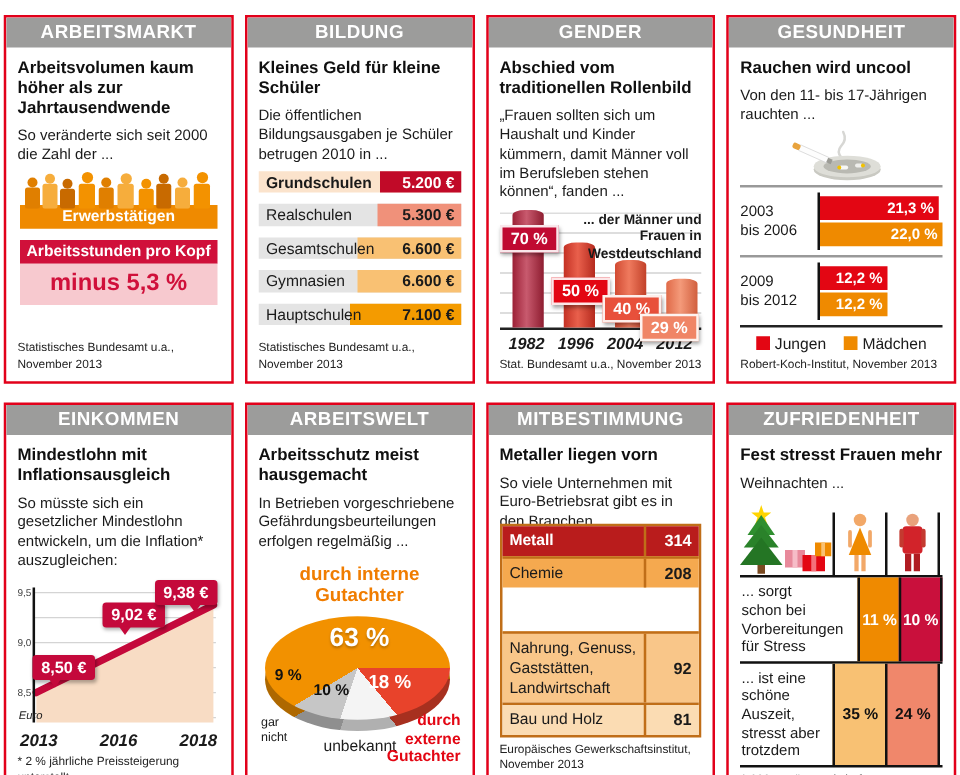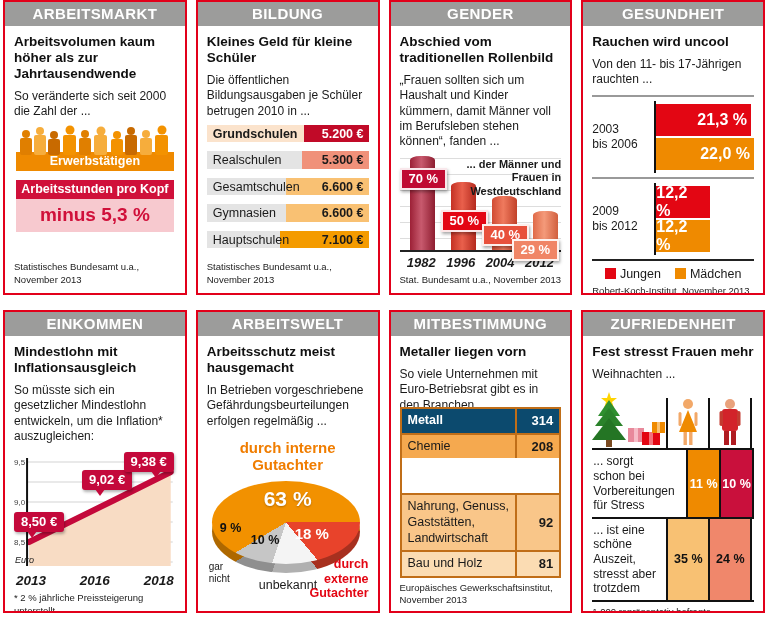--- a/index.html
+++ b/index.html
@@ -1,17 +1,17 @@
 <!DOCTYPE html>
 <html><head>
 <meta charset="utf-8">
 <style>
   html,body{margin:0;padding:0;background:#fff;}
   body{width:768px;height:620px;overflow:hidden;font-family:"Liberation Sans",sans-serif;color:#1a1a1a;}
-  .board{display:grid;grid-template-columns:repeat(4,1fr);grid-template-rows:295px 303px;gap:15px 9px;padding:0 3px;width:768px;height:620px;box-sizing:border-box;}
+  .board{display:grid;grid-template-columns:repeat(4,1fr);grid-template-rows:295px 303px;gap:15px 9px;padding:12px 3px;width:768px;height:620px;box-sizing:border-box;}
   .card{border:2px solid #E2001A;background:#fff;display:flex;flex-direction:column;overflow:hidden;}
   .card-header{background:#9C9C9B;color:#fff;font-weight:bold;font-size:15px;text-align:center;padding:3px 0 4px;letter-spacing:.4px;flex:0 0 auto;}
   .content{flex:1;display:flex;flex-direction:column;padding:5px 9px 7px;min-height:0;}
   .title{font-size:13.5px;font-weight:bold;line-height:1.18;margin:3px 0 7px;color:#101010;}
   .intro{font-size:12px;line-height:1.28;margin:0 0 6px;}
   .source{margin-top:auto;font-size:9.5px;line-height:1.3;color:#222;padding-top:4px;}
   .fineprint{font-size:9.5px;line-height:1.3;color:#222;margin-top:auto;padding-top:4px;}
 
   
   .people{display:block;margin:0 auto -3px;position:relative;z-index:2;}
@@ -45,31 +45,31 @@
   .gnote{position:absolute;right:0;top:0;width:102px;text-align:right;font-size:11px;font-weight:bold;line-height:1.25;z-index:1;}
   .gyears{display:flex;justify-content:space-between;padding:3px 2px 0;}
   .gyears span{width:40px;text-align:center;font-style:italic;font-weight:bold;font-size:13px;}
 
   
   .ashtray{display:block;margin:-2px auto 3px;}
   .hgroup{display:flex;align-items:center;border-top:2px solid #999;padding:4px 0;}
   .hgroup.last{border-bottom:2px solid #222;}
   .hlabel{width:62px;font-size:12px;line-height:1.25;}
   .hbars{flex:1;border-left:2px solid #111;padding:1px 0;}
-  .hbar{height:32px;margin:2px 0;display:flex;align-items:center;justify-content:flex-end;color:#fff;font-weight:bold;font-size:16px;padding-right:4px;box-sizing:border-box;}
+  .hbar{height:19px;margin:2px 0;display:flex;align-items:center;justify-content:flex-end;color:#fff;font-weight:bold;font-size:12px;padding-right:4px;box-sizing:border-box;}
   .hbar.red{background:#E30613;} .hbar.or{background:#EF8A00;}
   .hlegend{display:flex;justify-content:center;gap:14px;margin-top:6px;font-size:12.5px;align-items:center;}
   .sq{display:inline-block;width:11px;height:11px;margin-right:4px;vertical-align:-1px;}
   .sq.red{background:#E30613;} .sq.or{background:#EF8A00;}
 
   
   .echart{position:relative;height:120px;margin-top:2px;}
   .callout{position:absolute;background:#C4093B;color:#fff;font-weight:bold;font-size:13px;padding:2px 7px 3px;border-radius:3px;box-shadow:1px 2px 3px rgba(0,0,0,.3);white-space:nowrap;z-index:2;}
   .callout:after{content:"";position:absolute;bottom:-6px;left:13px;border-style:solid;border-width:7px 5px 0 5px;border-color:#C4093B transparent transparent transparent;}
-  .c850{left:0;top:60px;} .c902{left:68px;top:18px;} .c938{right:2px;top:0;}
+  .c850{left:12px;top:60px;} .c902{left:68px;top:18px;} .c938{right:2px;top:0;}
   .c938:after{left:auto;right:13px;}
   .exlabels{display:flex;justify-content:space-between;padding:1px 2px 0;font-style:italic;font-weight:bold;font-size:13.5px;}
 
   
   .pheading{color:#F07D00;font-weight:bold;font-size:15px;text-align:center;margin:4px 0 2px;}
   .pwrap{position:relative;height:118px;}
   .pie,.pie-depth{position:absolute;left:5px;top:6px;width:148px;height:148px;border-radius:50%;
     background:conic-gradient(from 90deg,#E8432B 0 64.8deg,#F4F4F4 64.8deg 100.8deg,#C6C6C6 100.8deg 133.2deg,#F29100 133.2deg 360deg);
     transform:scaleY(.56);transform-origin:50% 0;}
   .pie-depth{transform:translateY(9px) scaleY(.56);filter:brightness(.72);}
@@ -82,21 +82,21 @@
   .punbek{position:absolute;left:52px;top:103px;font-size:12.5px;}
   .pext{position:absolute;right:0;top:82px;width:66px;text-align:right;color:#E30613;font-weight:bold;font-size:12.5px;line-height:1.18;}
 
   
   .factory{display:block;margin:-2px auto -10px;position:relative;z-index:2;}
   .mtable{border:2px solid #C06E18;margin-top:0;}
   .mrow{display:flex;align-items:stretch;border-top:2px solid #C06E18;}
   .mrow:first-child{border-top:none;}
   .mlabel{flex:1;padding:4px 6px;font-size:12.5px;line-height:1.25;display:flex;align-items:center;}
   .mval{width:44px;border-left:2px solid #C06E18;display:flex;align-items:center;justify-content:flex-end;padding-right:6px;font-weight:bold;font-size:13px;box-sizing:border-box;}
-  .mr1{background:#0c4a6e;color:#fff;} .mr1 .mlabel{font-weight:bold;}
+  .mr1{background:#b91c1c;color:#fff;} .mr1 .mlabel{font-weight:bold;}
   .mr2{background:#F5A94F;} .mr3{background:#F9C689;margin-top:35px;} .mr4{background:#FBDCB3;}
 
   
   .ztable{margin-top:2px;}
   .zrow{display:flex;border-bottom:2px solid #111;}
   .zillus{height:58px;border-bottom:2px solid #111;display:flex;align-items:flex-end;}
   .zc-text{width:74px;padding:4px 3px 4px 1px;font-size:12px;line-height:1.22;box-sizing:border-box;}
   .zc{width:40px;border-left:2px solid #111;display:flex;align-items:center;justify-content:center;font-weight:bold;font-size:12.5px;}
   .zc.lastcol{border-right:2px solid #111;}
   .zillus .zc-text{padding:0;display:flex;align-items:flex-end;}

